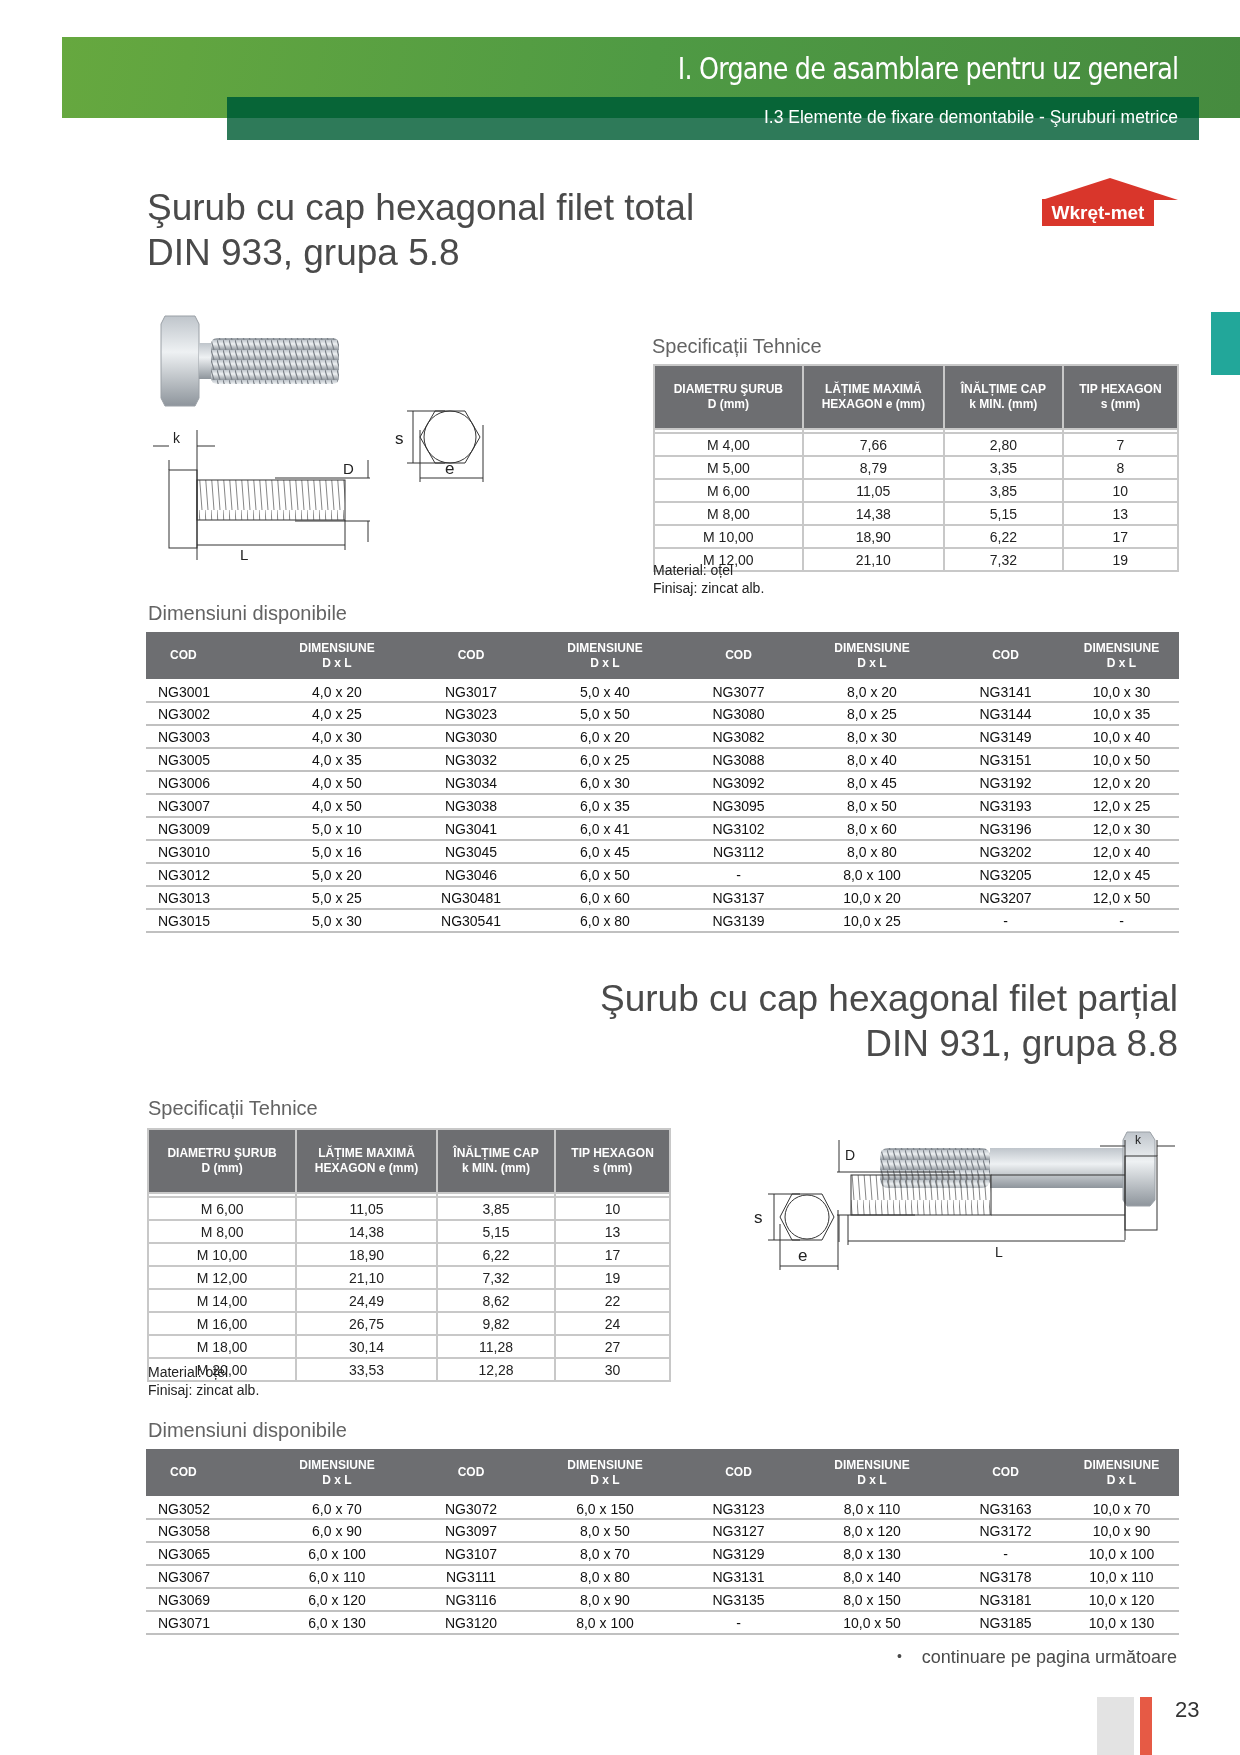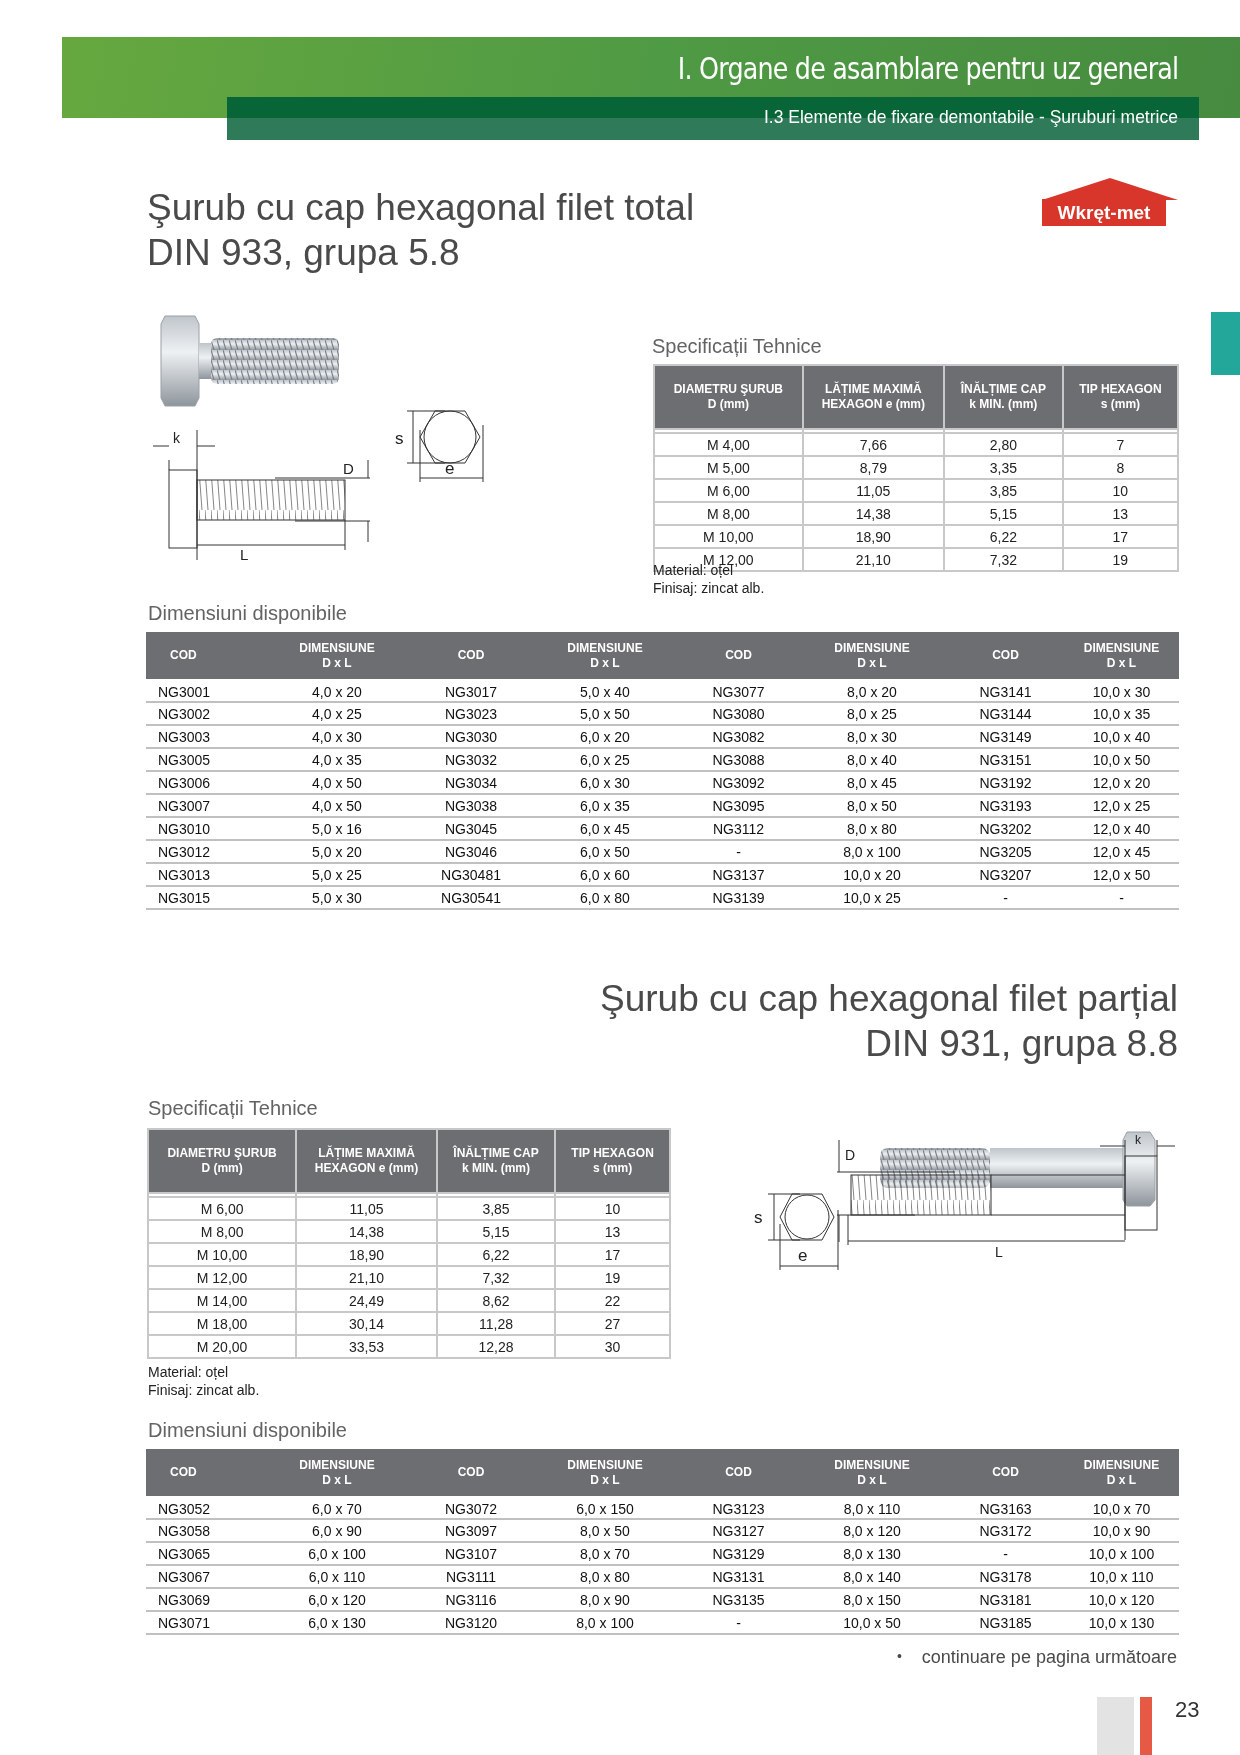--- a/index.html
+++ b/index.html
@@ -14,21 +14,21 @@
   .hdr-sub { position: absolute; left: 227px; top: 97px; width: 972px; height: 43px;
     background: linear-gradient(180deg, #076537 0%, #076537 48%, #2e7a59 48%, #2e7a59 100%); }
   .hdr-sub-text { position: absolute; right: 62px; top: 106px; font-size: 19px; color: #fff; transform: scaleX(0.92); transform-origin: right center; }
 
   .side-tab { position: absolute; left: 1211px; top: 312px; width: 29px; height: 63px; background: #22a79a; }
 
   
   .logo { position: absolute; left: 1042px; top: 178px; width: 137px; height: 50px; }
   .logo-roof { position: absolute; left: 0; top: 0; width: 0; height: 0;
     border-left: 68px solid transparent; border-right: 68px solid transparent; border-bottom: 22px solid #d9362b; }
-  .logo-body { position: absolute; left: 0; top: 21px; width: 124px; height: 27px; background: #d9362b;
+  .logo-body { position: absolute; left: 0; top: 21px; width: 112px; height: 27px; background: #d9362b;
     color: #fff; font-weight: bold; font-size: 19px; text-align: center; line-height: 27px; }
 
   
   .prod-title { position: absolute; font-size: 37px; color: #4a4a4a; line-height: 45px; font-weight: normal; }
   .t1 { left: 147px; top: 185px; }
   .t2 { right: 62px; top: 976px; text-align: right; }
 
   .sec-label { position: absolute; font-size: 20px; color: #636363; }
 
   
@@ -276,20 +276,30 @@
         <td class="lft">NG3007</td>
         <td>4,0 x 50</td>
         <td>NG3038</td>
         <td>6,0 x 35</td>
         <td>NG3095</td>
         <td>8,0 x 50</td>
         <td>NG3193</td>
         <td>12,0 x 25</td>
       </tr>
       <tr>
+        <td class="lft">NG3009</td>
+        <td>5,0 x 10</td>
+        <td>NG3041</td>
+        <td>6,0 x 41</td>
+        <td>NG3102</td>
+        <td>8,0 x 60</td>
+        <td>NG3196</td>
+        <td>12,0 x 30</td>
+      </tr>
+      <tr>
         <td class="lft">NG3010</td>
         <td>5,0 x 16</td>
         <td>NG3045</td>
         <td>6,0 x 45</td>
         <td>NG3112</td>
         <td>8,0 x 80</td>
         <td>NG3202</td>
         <td>12,0 x 40</td>
       </tr>
       <tr>
@@ -369,20 +379,26 @@
         <td>M 12,00</td>
         <td>21,10</td>
         <td>7,32</td>
         <td>19</td>
       </tr>
       <tr>
         <td>M 14,00</td>
         <td>24,49</td>
         <td>8,62</td>
         <td>22</td>
+      </tr>
+      <tr>
+        <td>M 16,00</td>
+        <td>26,75</td>
+        <td>9,82</td>
+        <td>24</td>
       </tr>
       <tr>
         <td>M 18,00</td>
         <td>30,14</td>
         <td>11,28</td>
         <td>27</td>
       </tr>
       <tr>
         <td>M 20,00</td>
         <td>33,53</td>

